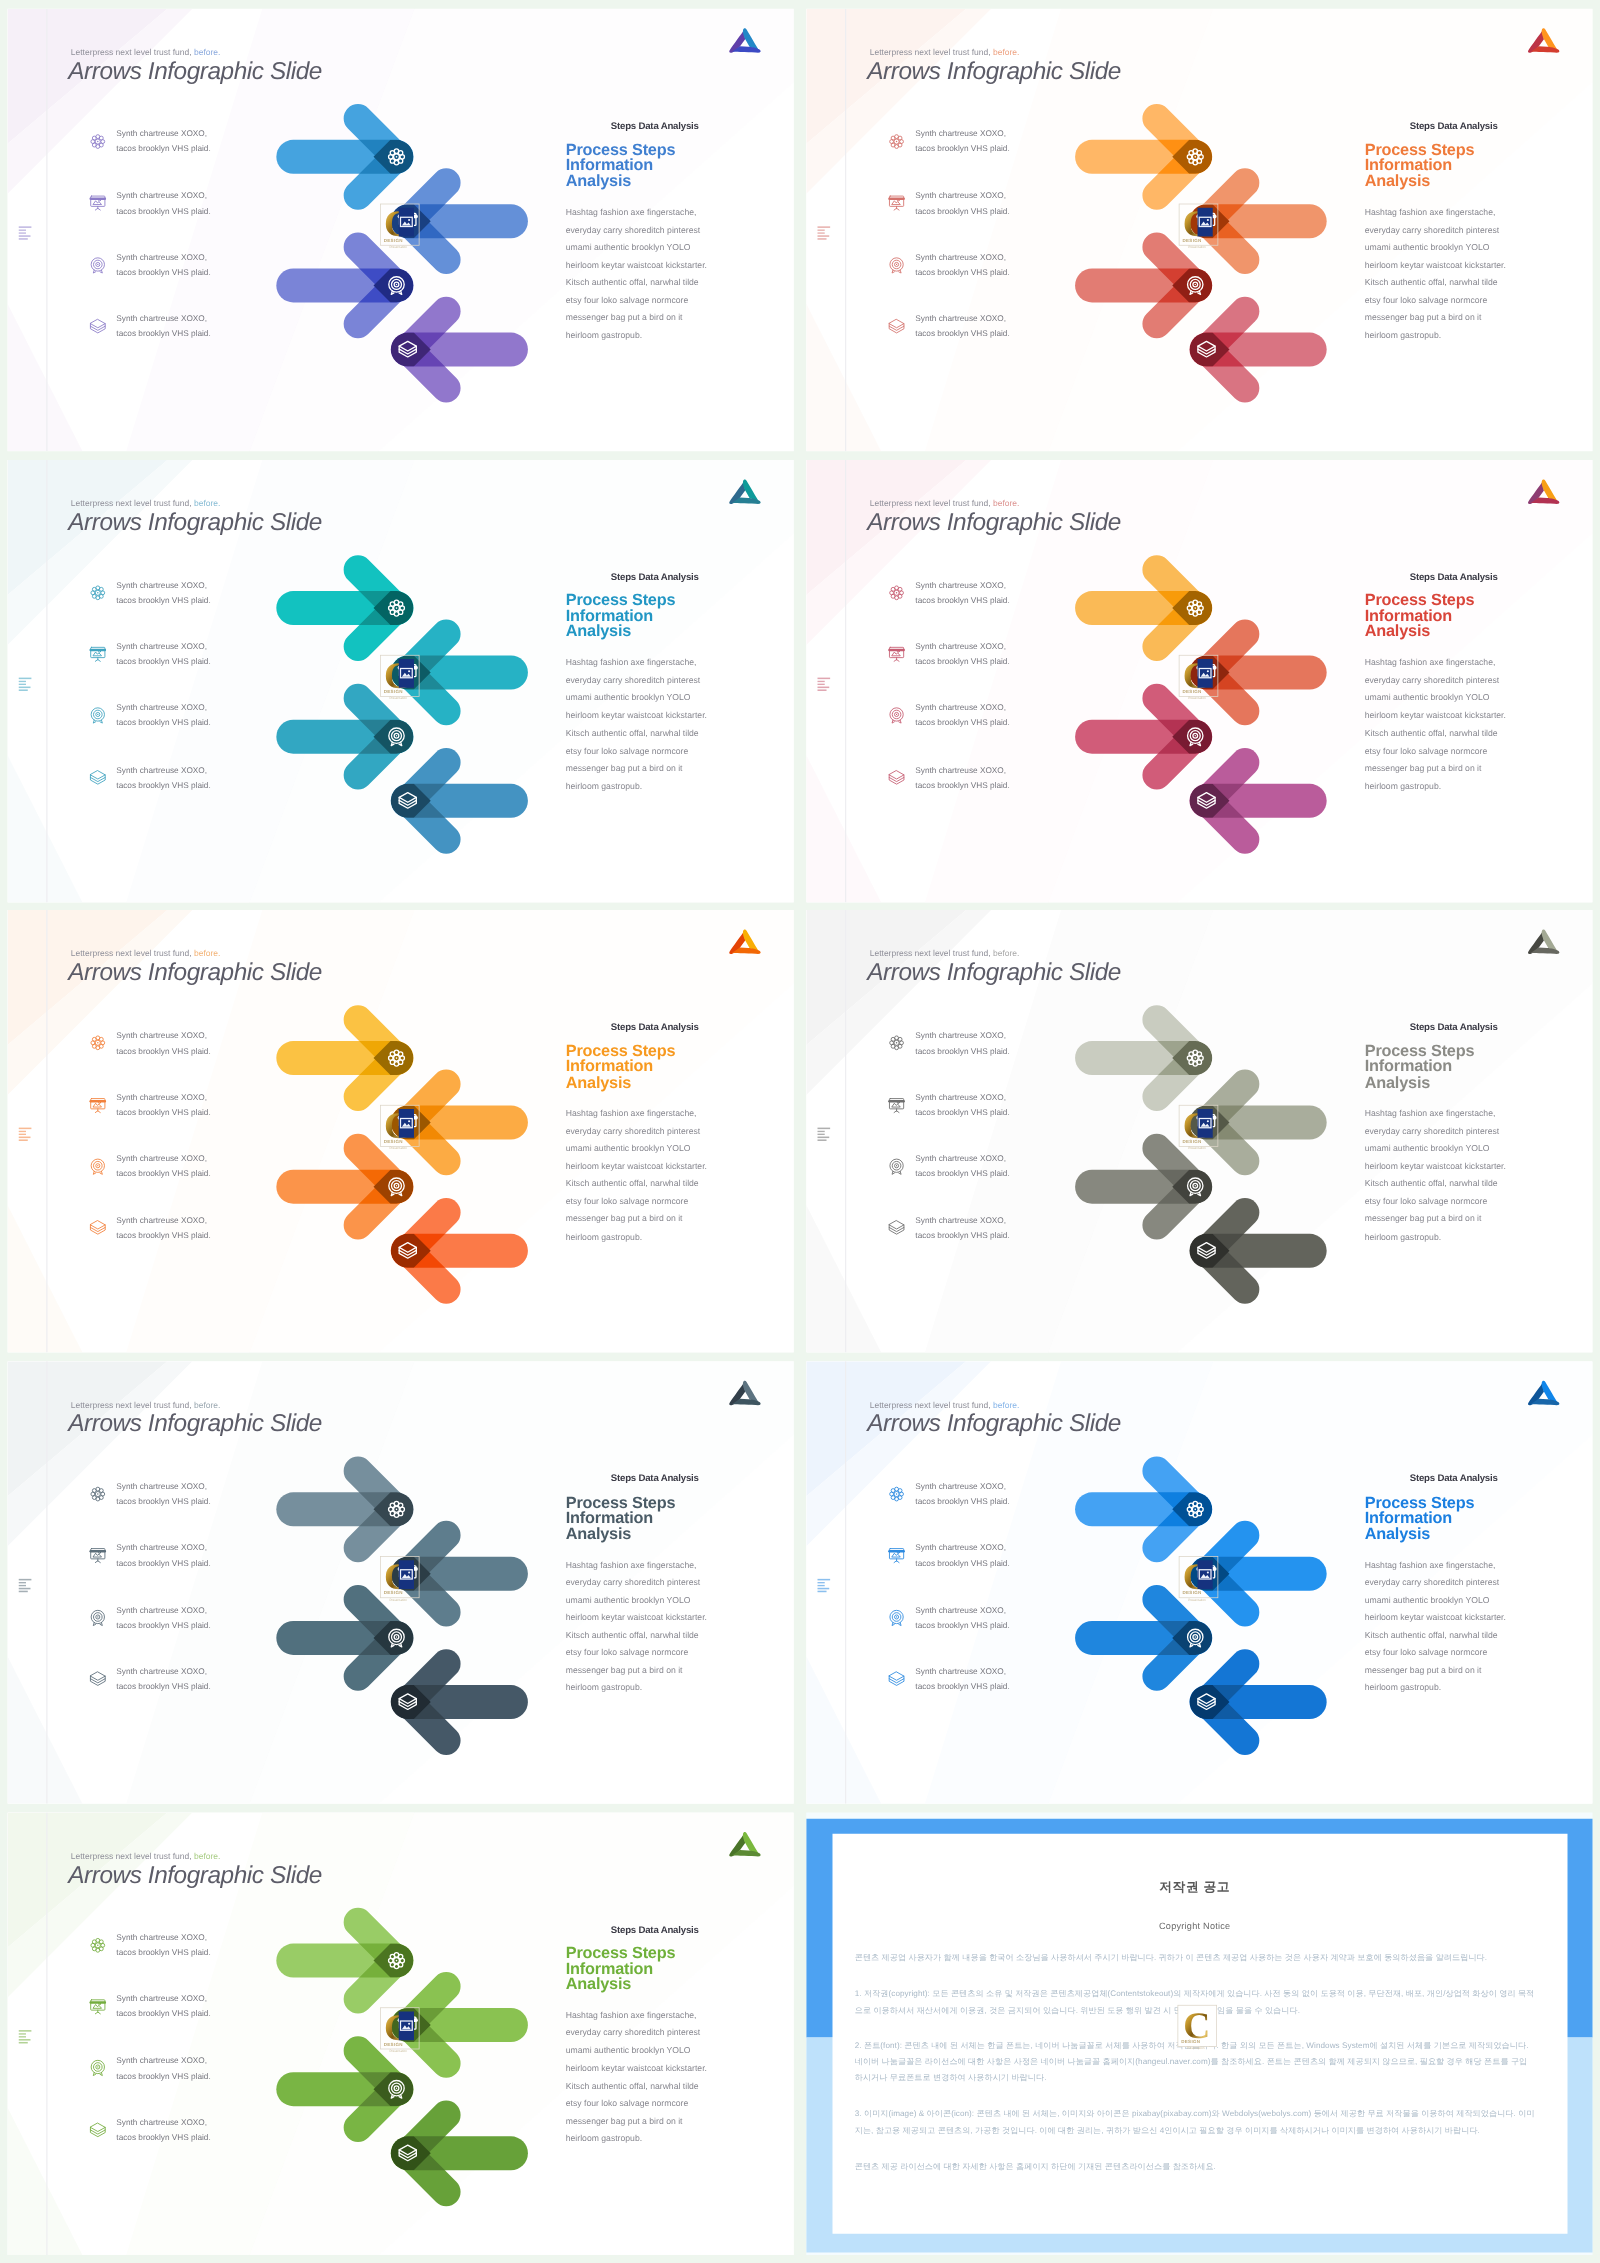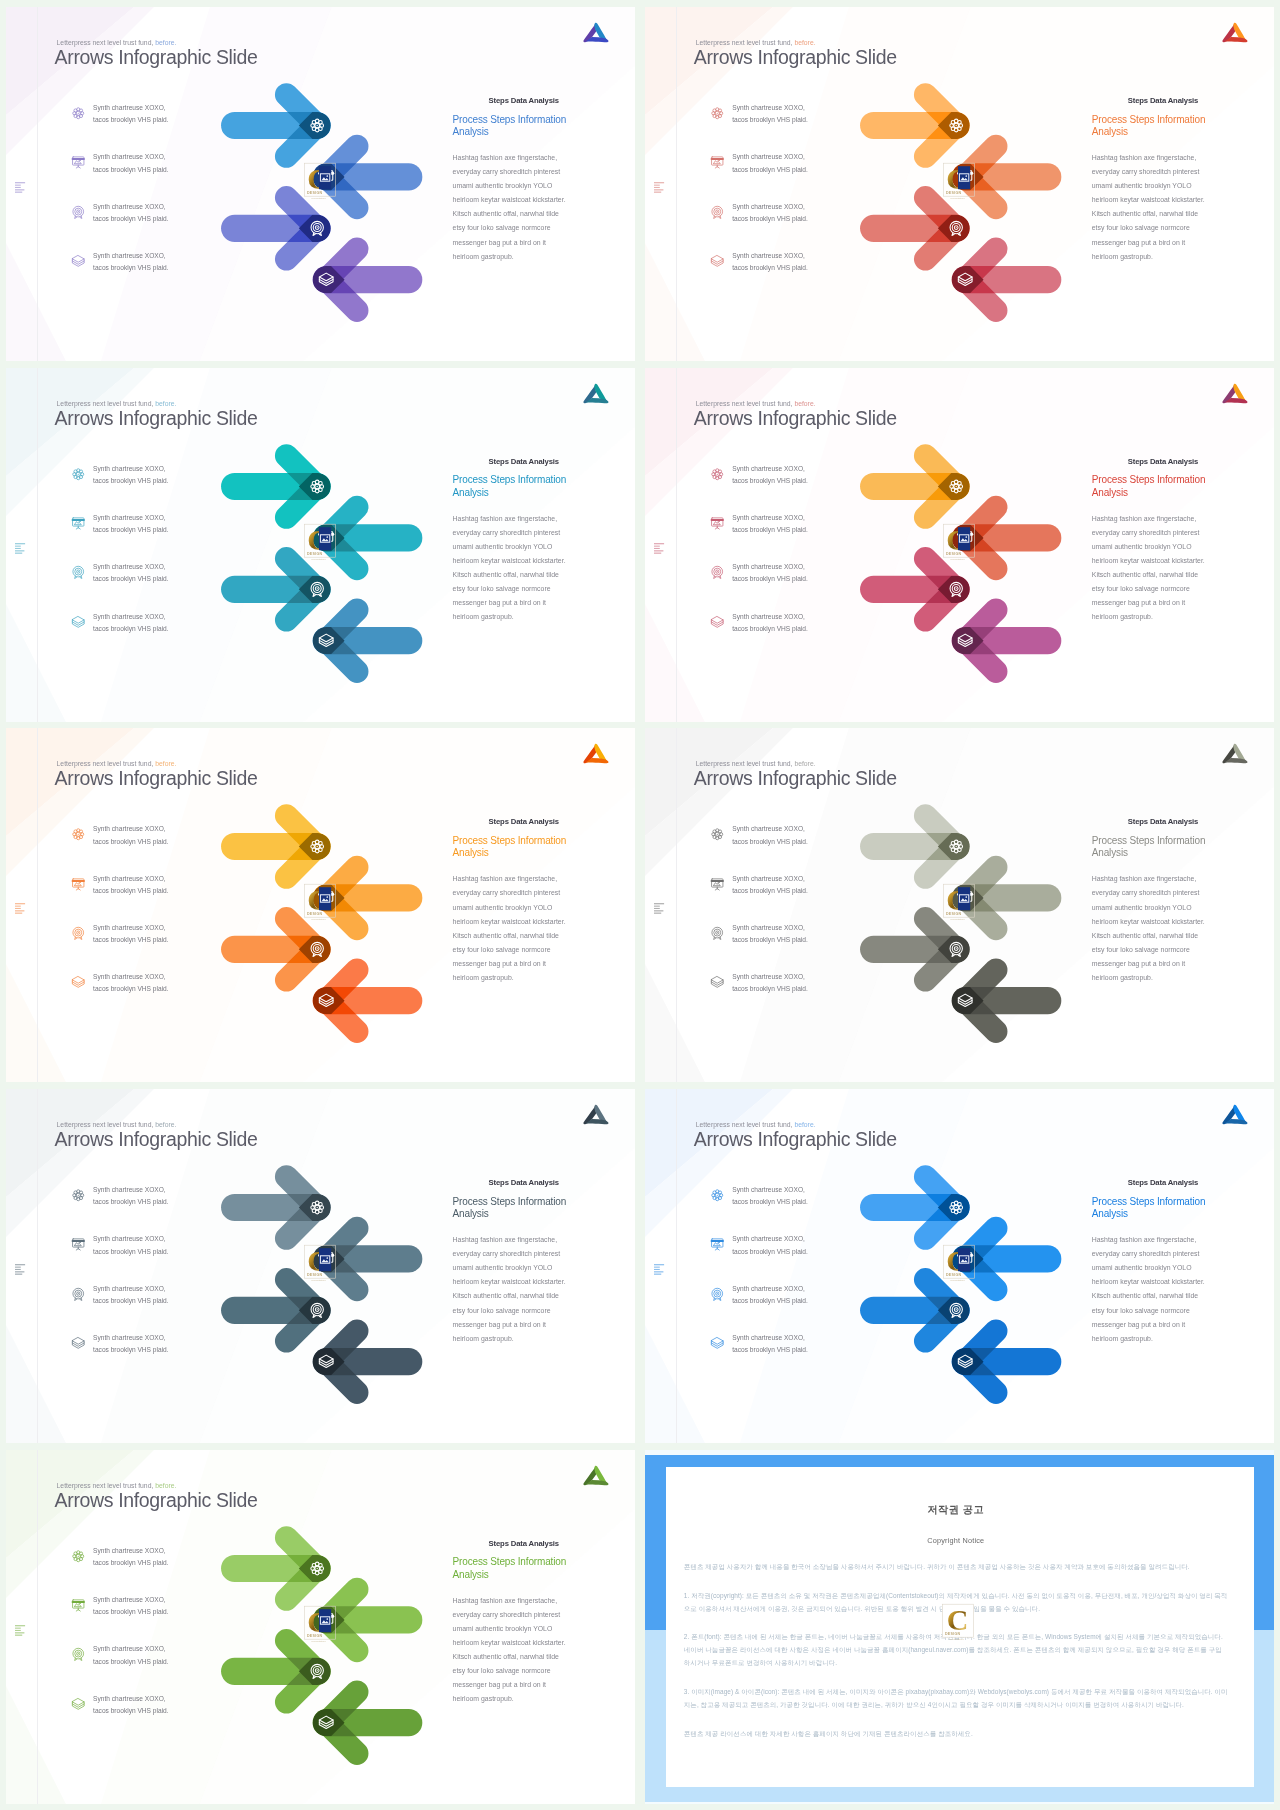--- a/index.html
+++ b/index.html
@@ -5,31 +5,31 @@
   *{box-sizing:border-box;margin:0;padding:0;}
   html,body{width:1280px;height:1810px;}
   body{background:#eef6ee;font-family:"Liberation Sans",sans-serif;}
   #grid{position:relative;width:1280px;height:1810px;display:grid;
         grid-template-columns:629.6px 629.6px;grid-template-rows:repeat(5,354.1px);
         column-gap:9.6px;row-gap:6.6px;padding:7px 5.6px 6px 5.6px;}
   .slide{position:relative;background:#ffffff;overflow:hidden;}
   .bg{position:absolute;left:0;top:0;width:100%;height:100%;}
   .kicker{position:absolute;left:51px;top:32px;font-size:6.8px;color:#8f8f99;white-space:nowrap;}
   .kicker .accent{color:#7f9fd4;}
-  .title{position:absolute;left:49px;top:39px;font-size:19.5px;font-weight:400;color:#5c5c68;letter-spacing:-.35px;white-space:nowrap;}
+  .title{position:absolute;left:49px;top:39px;font-size:19.5px;font-weight:400;color:#5c5c68;letter-spacing:-.35px;white-space:nowrap;font-style:italic;}
   .logo{position:absolute;left:572.5px;top:13px;width:33px;height:33px;}
   .sideicon{position:absolute;left:8px;top:173px;width:15px;height:13px;}
   .divider{position:absolute;left:31.5px;top:0;width:1px;height:354.1px;background:#eeeef1;}
   .llist{position:absolute;left:65px;top:97px;}
   .litem{position:relative;height:49.3px;}
   .licon{position:absolute;left:0;top:2px;width:14.5px;height:14.5px;}
   .ltext{position:absolute;left:22.5px;top:-2px;font-size:6.6px;line-height:12.2px;color:#77777f;white-space:nowrap;}
   .rcol{position:absolute;left:447px;top:89px;width:148px;}
   .rh1{font-size:7.7px;font-weight:700;color:#3a3a45;letter-spacing:-.15px;padding-left:36px;}
-  .rh2{margin-top:8.5px;font-size:10px;font-weight:400;letter-spacing:-.15px;line-height:12.5px;}
+  .rh2{margin-top:8.5px;font-size:13px;font-weight:700;letter-spacing:-.15px;line-height:12.5px;}
   .rbody{margin-top:12.5px;font-size:6.9px;line-height:14.1px;color:#87878f;letter-spacing:.01px;}
   .arrowsvg{position:absolute;left:0;top:0;width:629.6px;height:354.1px;}
   .wm{position:absolute;left:297px;top:155px;width:40px;height:40px;}
   
   .cslide{background:#f4fbfe;}
   .cframe-top{position:absolute;left:0;top:5px;width:630px;height:175px;background:#4da2f2;}
   .cframe-bot{position:absolute;left:0;top:180px;width:630px;height:172px;background:#bee1fb;}
   .ccard{position:absolute;left:21px;top:17px;width:588px;height:320px;background:#fff;padding:36px 26px 0 18px;}
   .ctitle-ko{text-align:center;font-size:10.2px;font-weight:700;color:#585858;letter-spacing:.5px;}
   .ctitle-en{text-align:center;font-size:7.3px;color:#6a6a6a;margin-top:19px;letter-spacing:.2px;}

